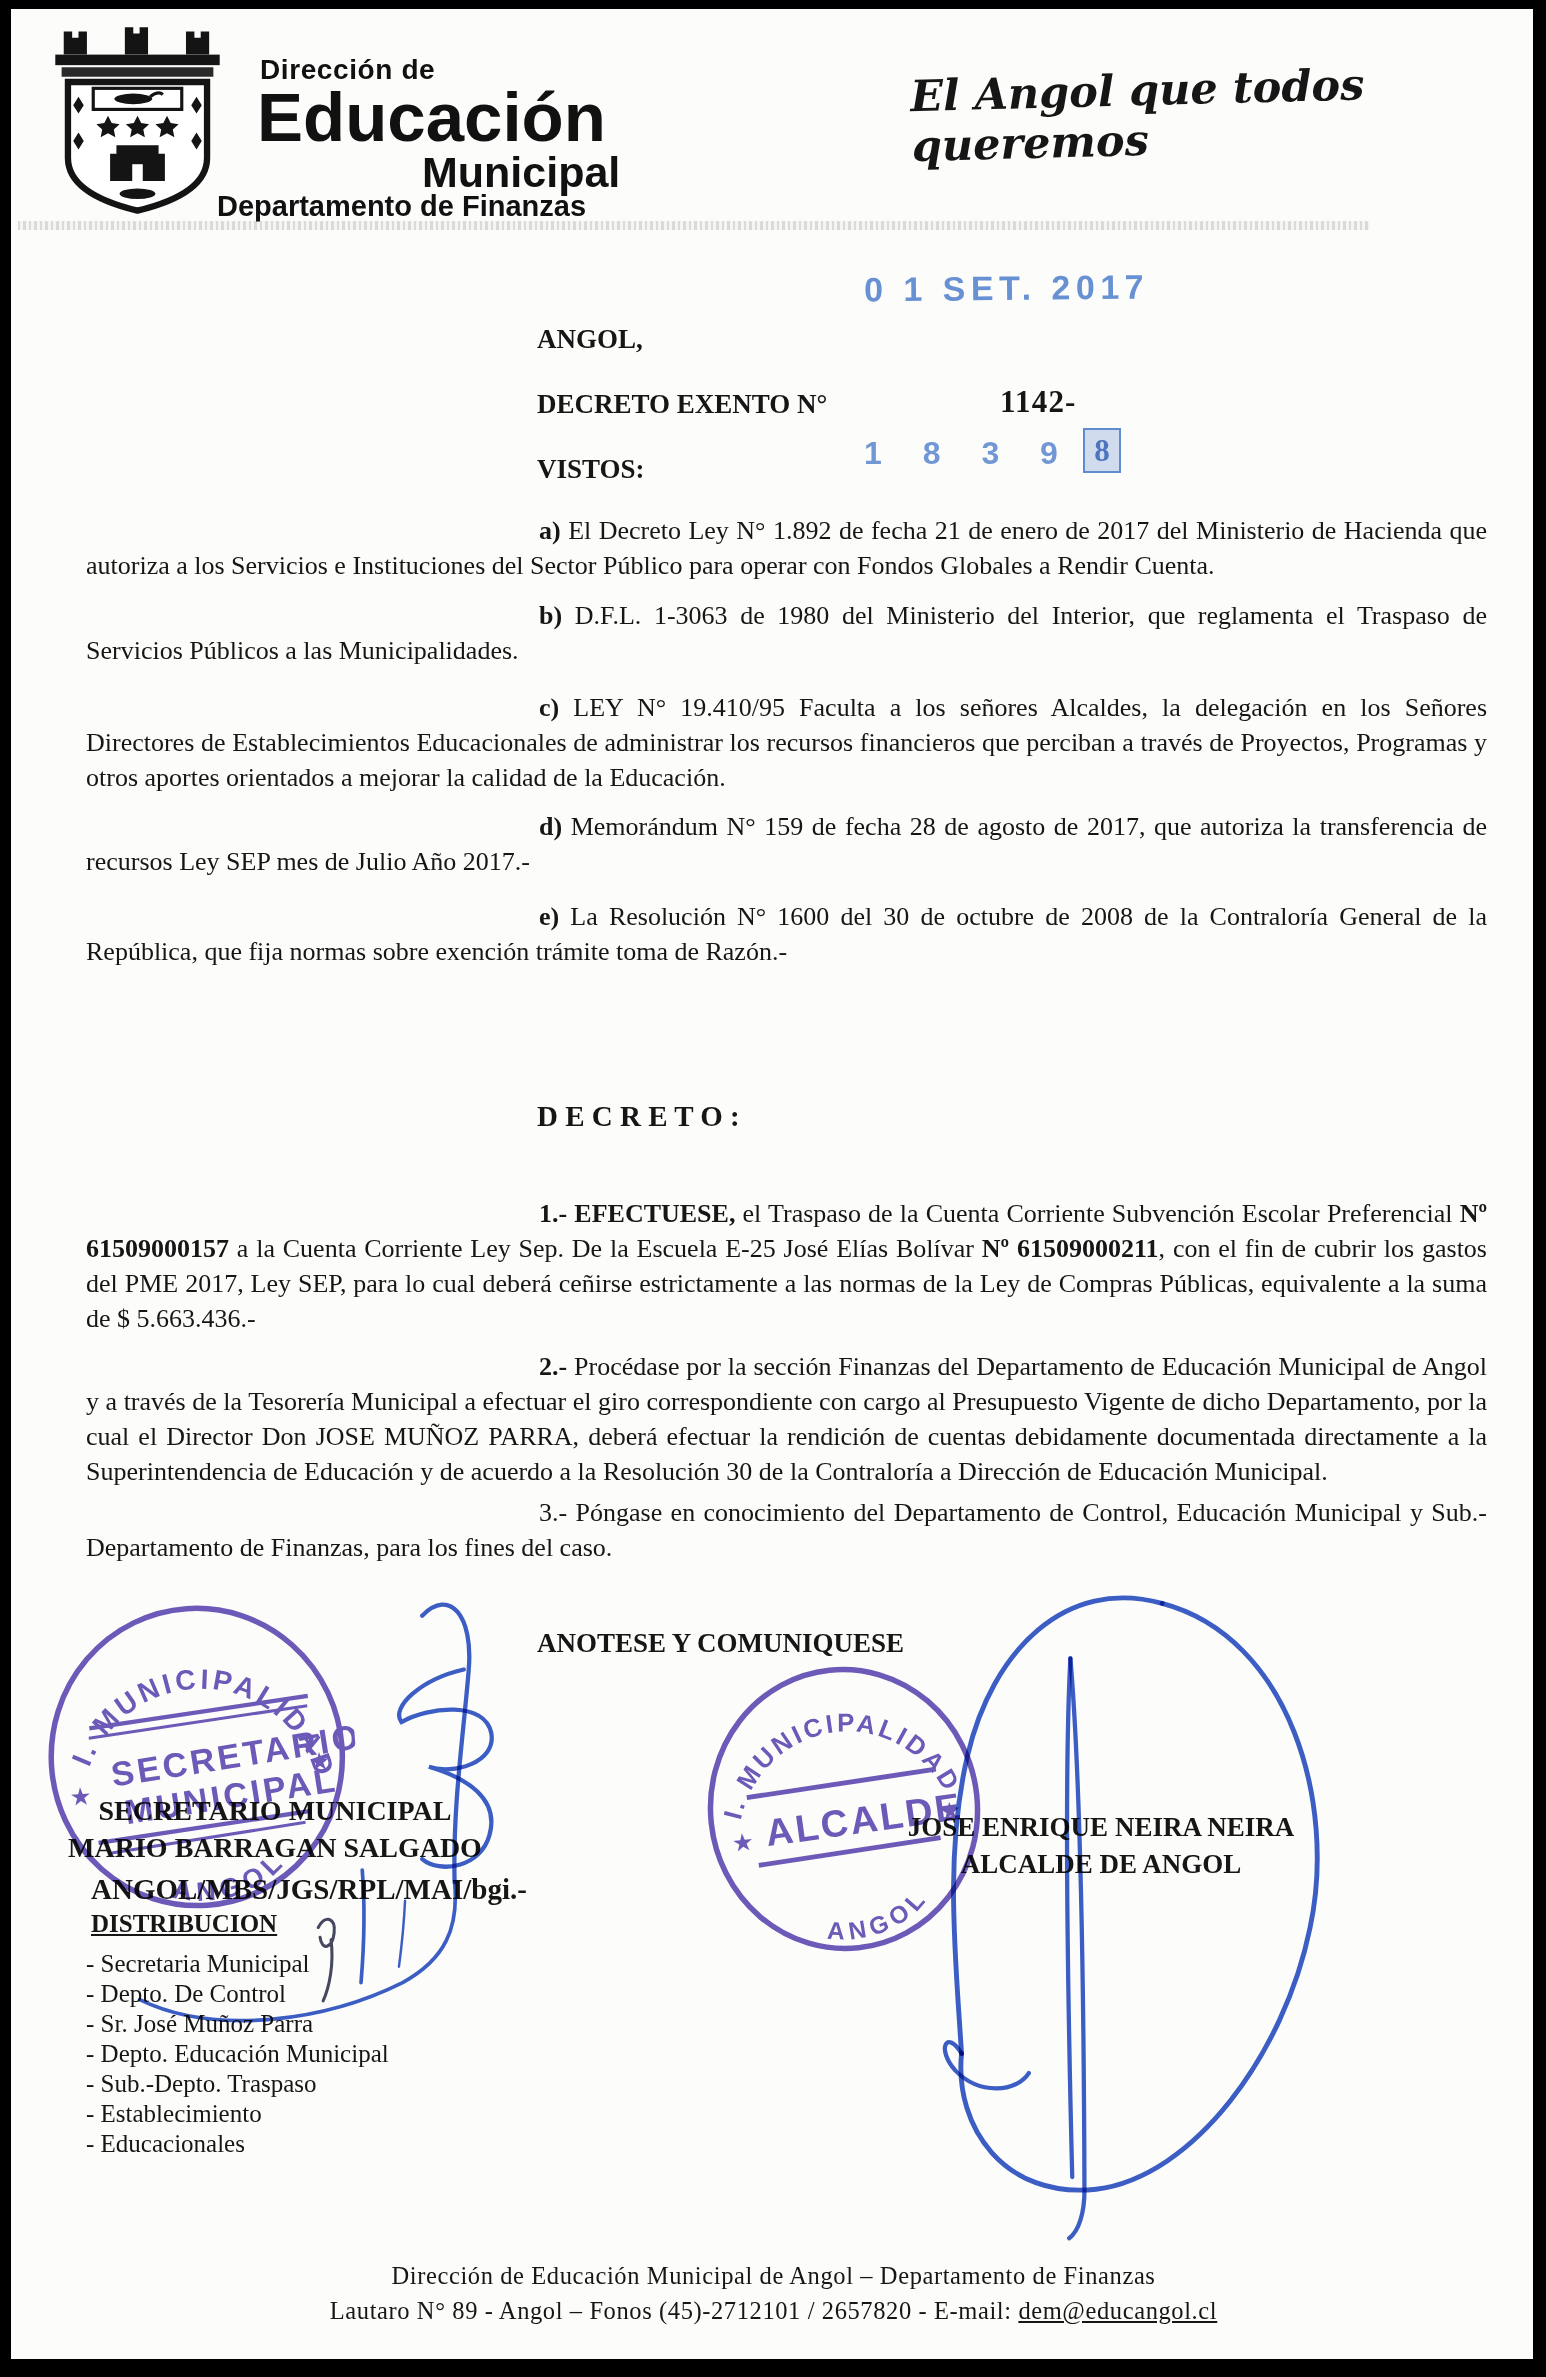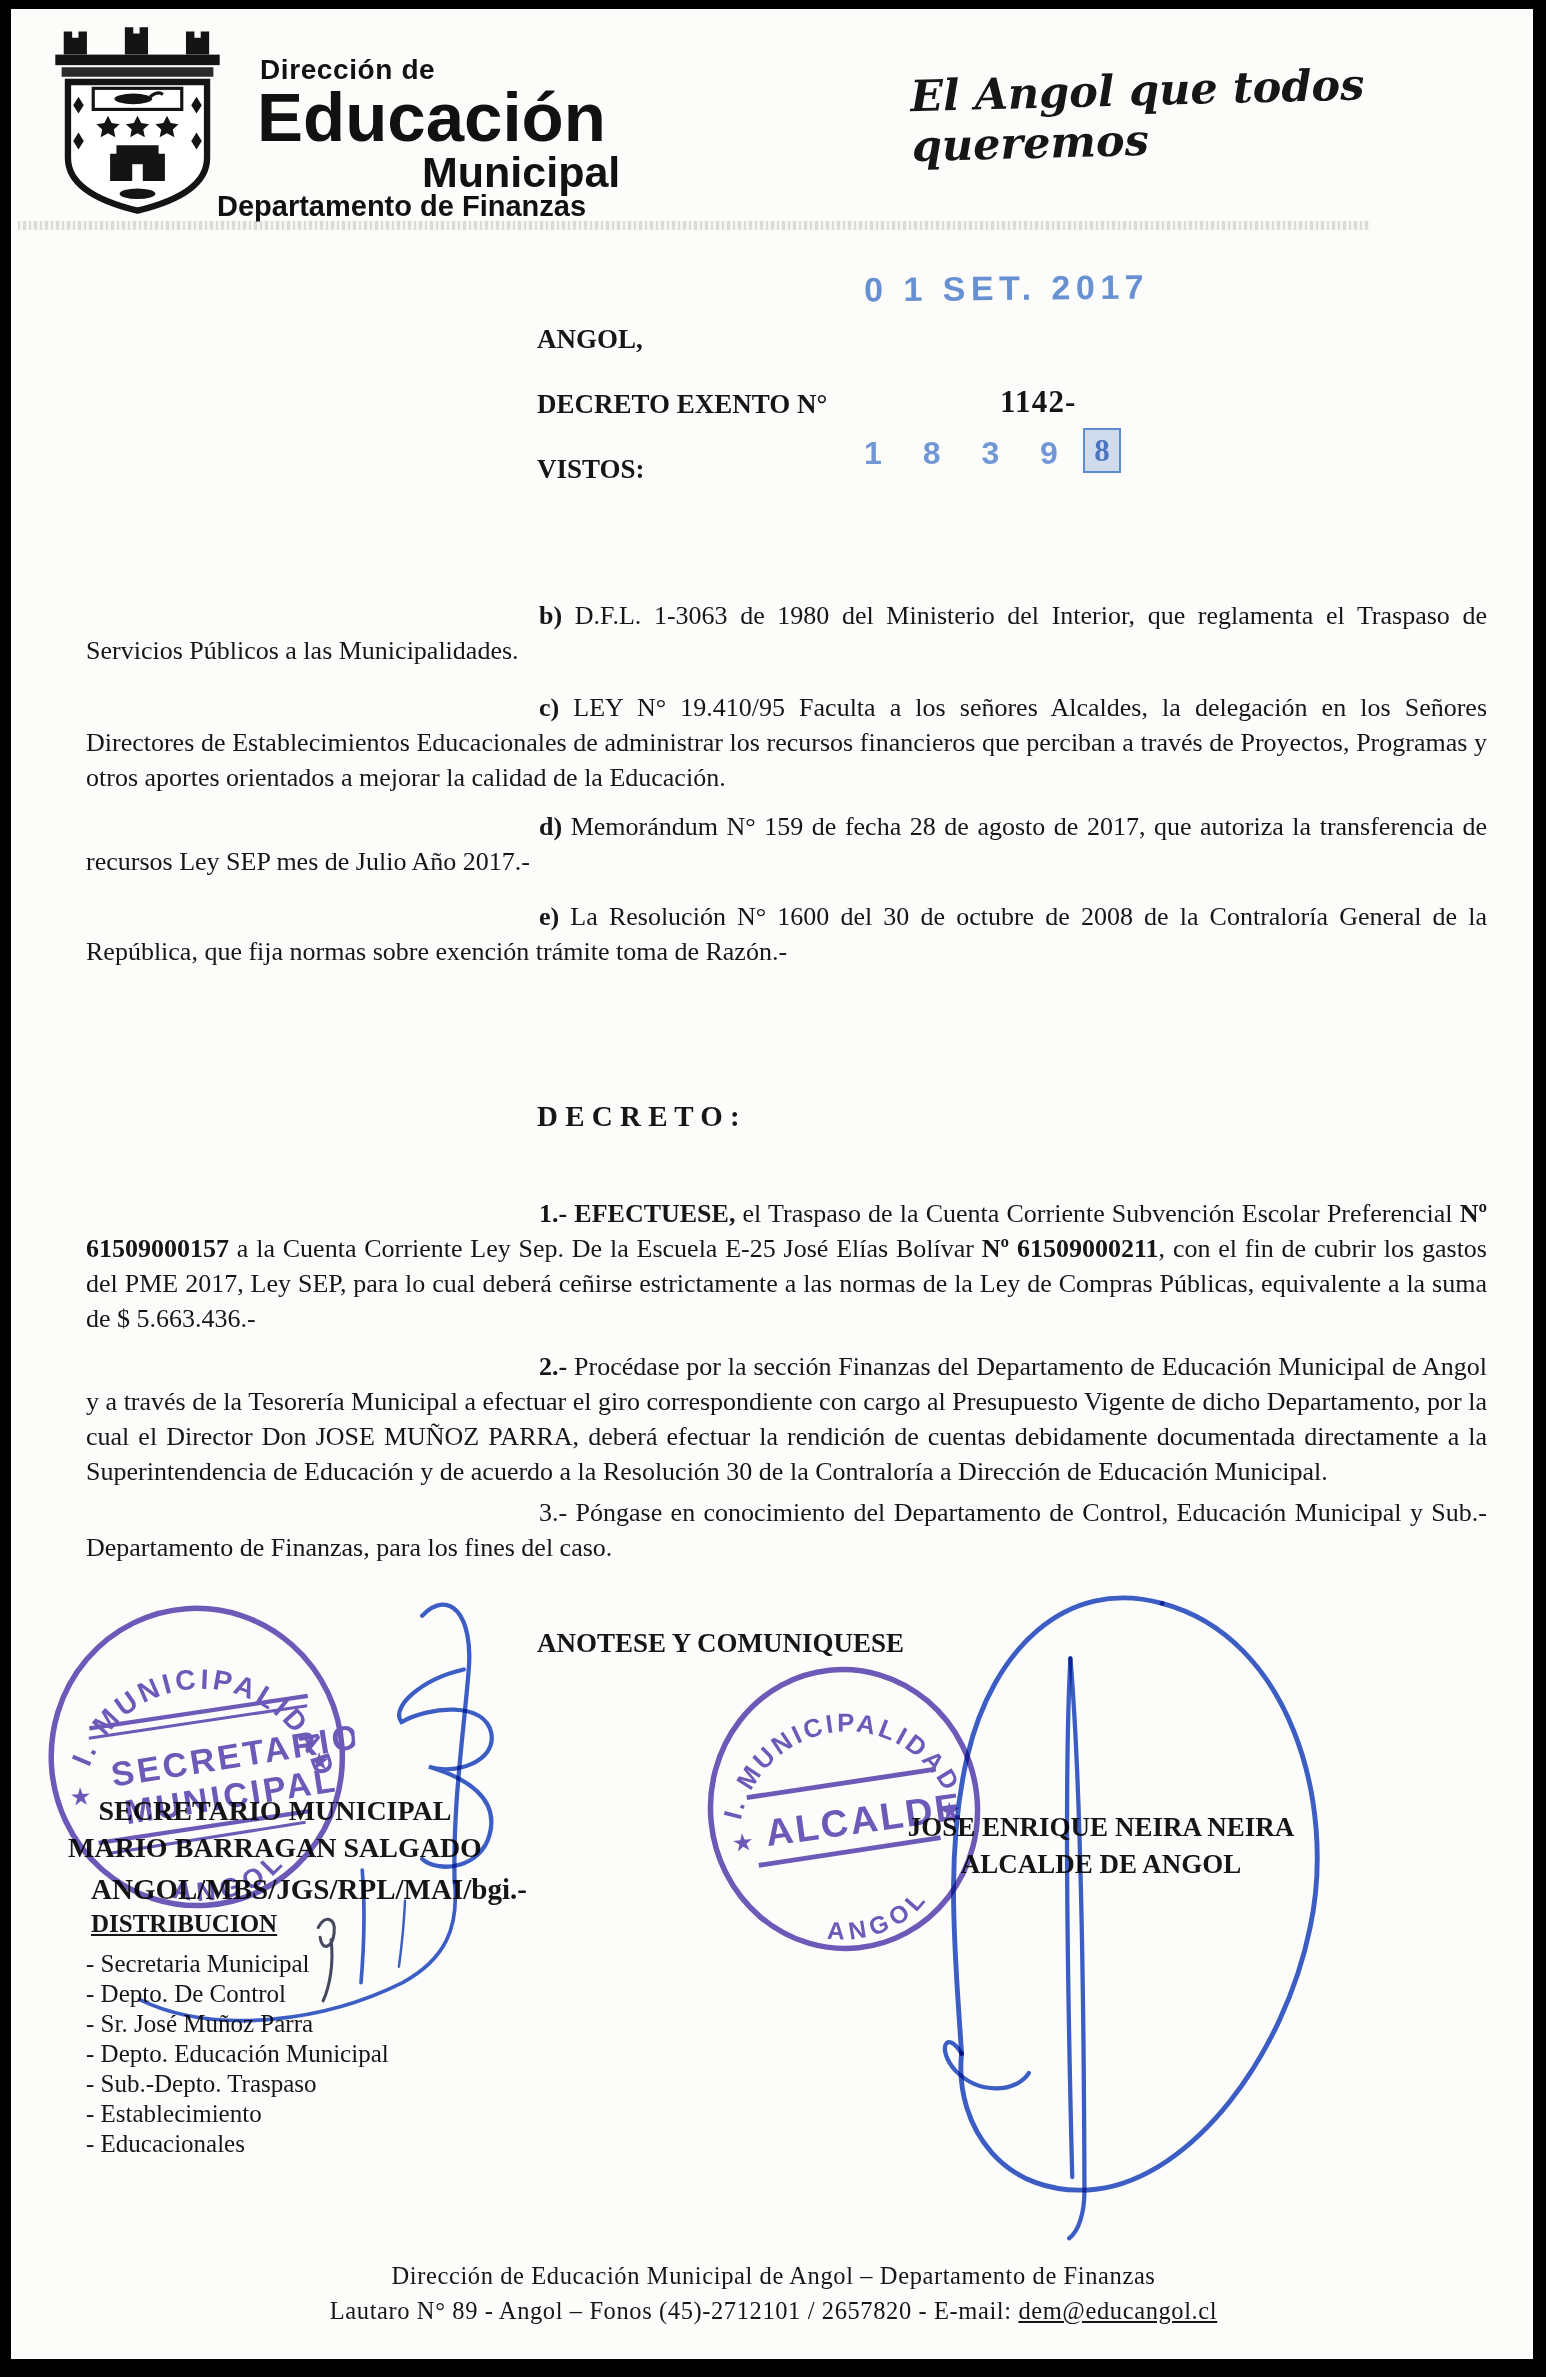--- a/index.html
+++ b/index.html
@@ -105,20 +105,21 @@
 
   <div class="abs bluestamp date-stamp">0 1 SET. 2017</div>
   <div class="abs bluestamp num-stamp">1 8 3 9</div>
   <div class="abs sq-stamp">8</div>
 
   <div class="docline" style="left:537px;top:324px;">ANGOL,</div>
   <div class="docline" style="left:537px;top:389px;">DECRETO EXENTO N°</div>
   <div class="decree-num">1142-</div>
   <div class="docline" style="left:537px;top:454px;">VISTOS:</div>
 
+  <p class="para" style="top:513px;"><span class="b">a)</span><span> El Decreto Ley N° 1.892 de fecha 21 de enero de 2017 del Ministerio de Hacienda que autoriza a los Servicios e Instituciones del Sector Público para operar con Fondos Globales a Rendir Cuenta.</span></p>
   <p class="para" style="top:598px;"><span class="b">b)</span><span> D.F.L. 1-3063 de 1980 del Ministerio del Interior, que reglamenta el Traspaso de Servicios Públicos a las Municipalidades.</span></p>
   <p class="para" style="top:690px;"><span class="b">c)</span><span> LEY N° 19.410/95 Faculta a los señores Alcaldes, la delegación en los Señores Directores de Establecimientos Educacionales de administrar los recursos financieros que perciban a través de Proyectos, Programas y otros aportes orientados a mejorar la calidad de la Educación.</span></p>
   <p class="para" style="top:809px;"><span class="b">d)</span><span> Memorándum N° 159 de fecha 28 de agosto de 2017, que autoriza la transferencia de recursos Ley SEP mes de Julio Año 2017.-</span></p>
   <p class="para" style="top:899px;"><span class="b">e)</span><span> La Resolución N° 1600 del 30 de octubre de 2008 de la Contraloría General de la República, que fija normas sobre exención trámite toma de Razón.-</span></p>
 
   <div class="docline" style="left:537px;top:1100px;font-size:29px;">D E C R E T O :</div>
 
   <p class="para" style="top:1196px;"><span class="b">1.- EFECTUESE,</span><span> el Traspaso de la Cuenta Corriente Subvención Escolar Preferencial </span><span class="b">Nº 61509000157</span><span> a la Cuenta Corriente Ley Sep. De la Escuela E-25 José Elías Bolívar </span><span class="b">Nº 61509000211</span><span>, con el fin de cubrir los gastos del PME 2017, Ley SEP, para lo cual deberá ceñirse estrictamente a las normas de la Ley de Compras Públicas, equivalente a la suma de $ 5.663.436.-</span></p>
   <p class="para" style="top:1349px;"><span class="b">2.-</span><span> Procédase por la sección Finanzas del Departamento de Educación Municipal de Angol y a través de la Tesorería Municipal a efectuar el giro correspondiente con cargo al Presupuesto Vigente de dicho Departamento, por la cual el Director Don JOSE MUÑOZ PARRA, deberá efectuar la rendición de cuentas debidamente documentada directamente a la Superintendencia de Educación y de acuerdo a la Resolución 30 de la Contraloría a Dirección de Educación Municipal.</span></p>
   <p class="para" style="top:1495px;"><span>3.- Póngase en conocimiento del Departamento de Control, Educación Municipal y Sub.-Departamento de Finanzas, para los fines del caso.</span></p>

